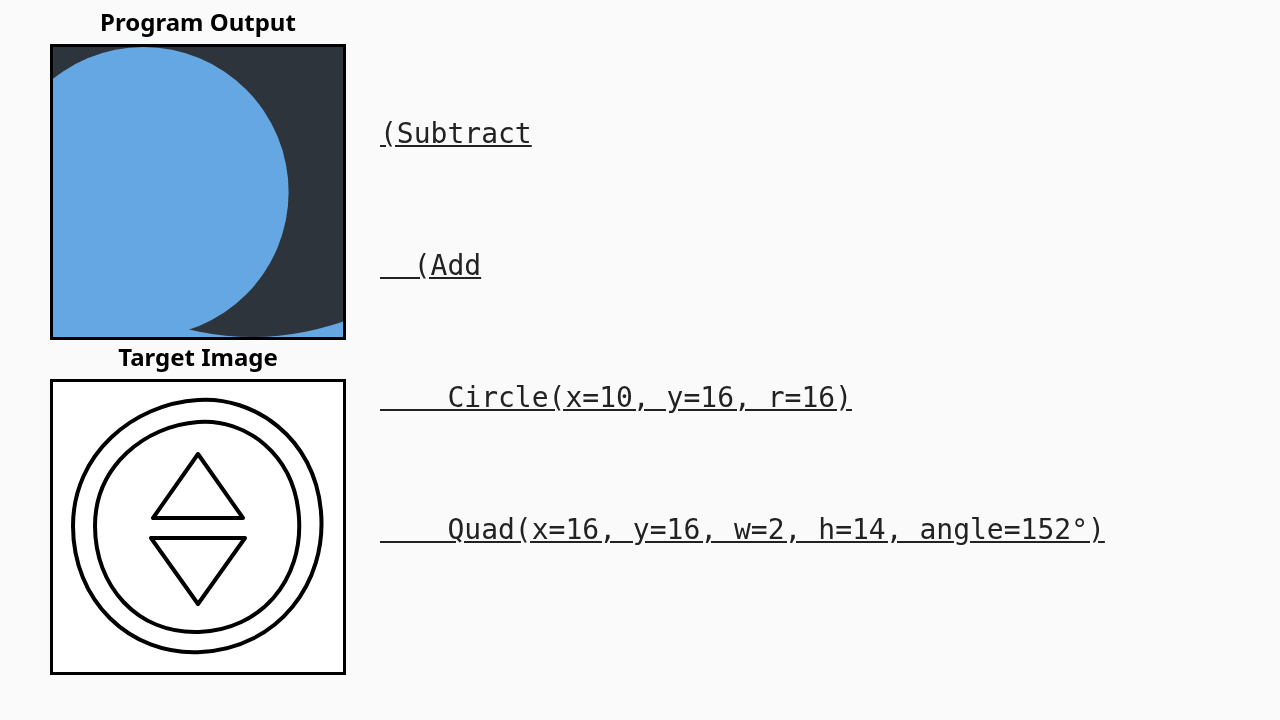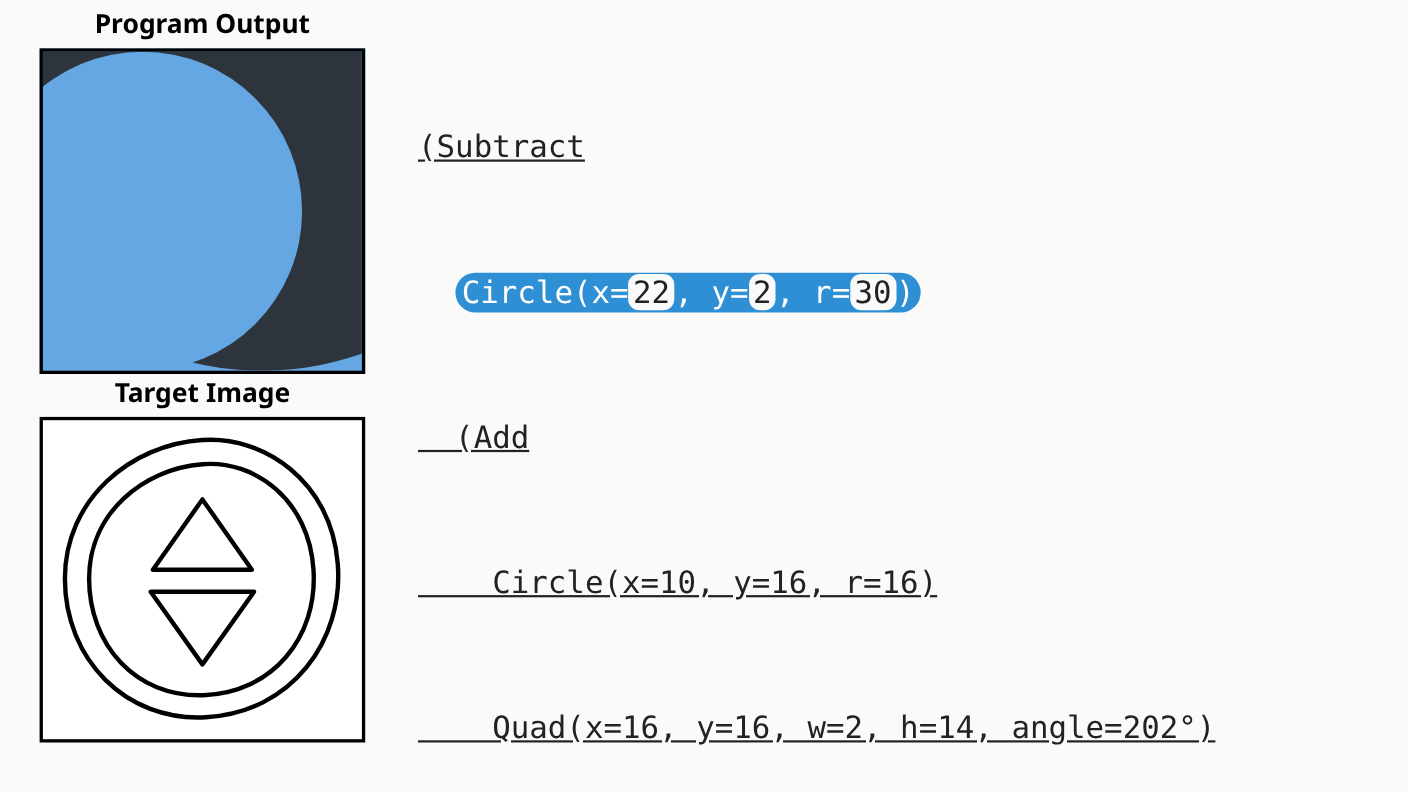--- a/index.html
+++ b/index.html
@@ -5,21 +5,21 @@
   * { box-sizing: border-box; margin: 0; padding: 0; }
   body {
     width: 1280px;
     height: 720px;
     background: #fafafa;
     font-family: system-ui, -apple-system, sans-serif;
     position: relative;
   }
   .left-col {
     position: absolute;
-    left: 36px;
+    left: 50px;
     top: 5px;
     width: 296px;
   }
   .section-title {
     font-weight: 700;
     font-size: 24px;
     text-align: center;
     margin-bottom: 6px;
     color: #000;
   }
@@ -99,19 +99,18 @@
         <path d="M145 40 C 192 36, 242 72, 246 136 C 250 198, 208 248, 146 250 C 84 252, 42 204, 42 144 C 42 84, 92 44, 145 40 Z"></path>
         <path d="M100 136 L 190 136 L 145 72 Z"></path>
         <path d="M98 156 L 192 156 L 145 222 Z"></path>
       </g>
     </svg>
   </div>
 </div>
 
 <div class="code-area">
   <span class="code-line">(Subtract</span>
-  <span class="code-line"><span class="sp">  </span><span class="hl"><span>Circle(x=</span><span class="num">22</span><span>, y=</span><span class="num">2</span><span>, r=</span><span class="num">30</span><span>)</span></span></span>
   <span class="code-line">  (Add</span>
   <span class="code-line">    Circle(x=10, y=16, r=16)</span>
-  <span class="code-line">    Quad(x=16, y=16, w=2, h=14, angle=202°)</span>
+  <span class="code-line">    Quad(x=16, y=16, w=2, h=14, angle=152°)</span>
   
   
 </div>
 
 </body></html>

